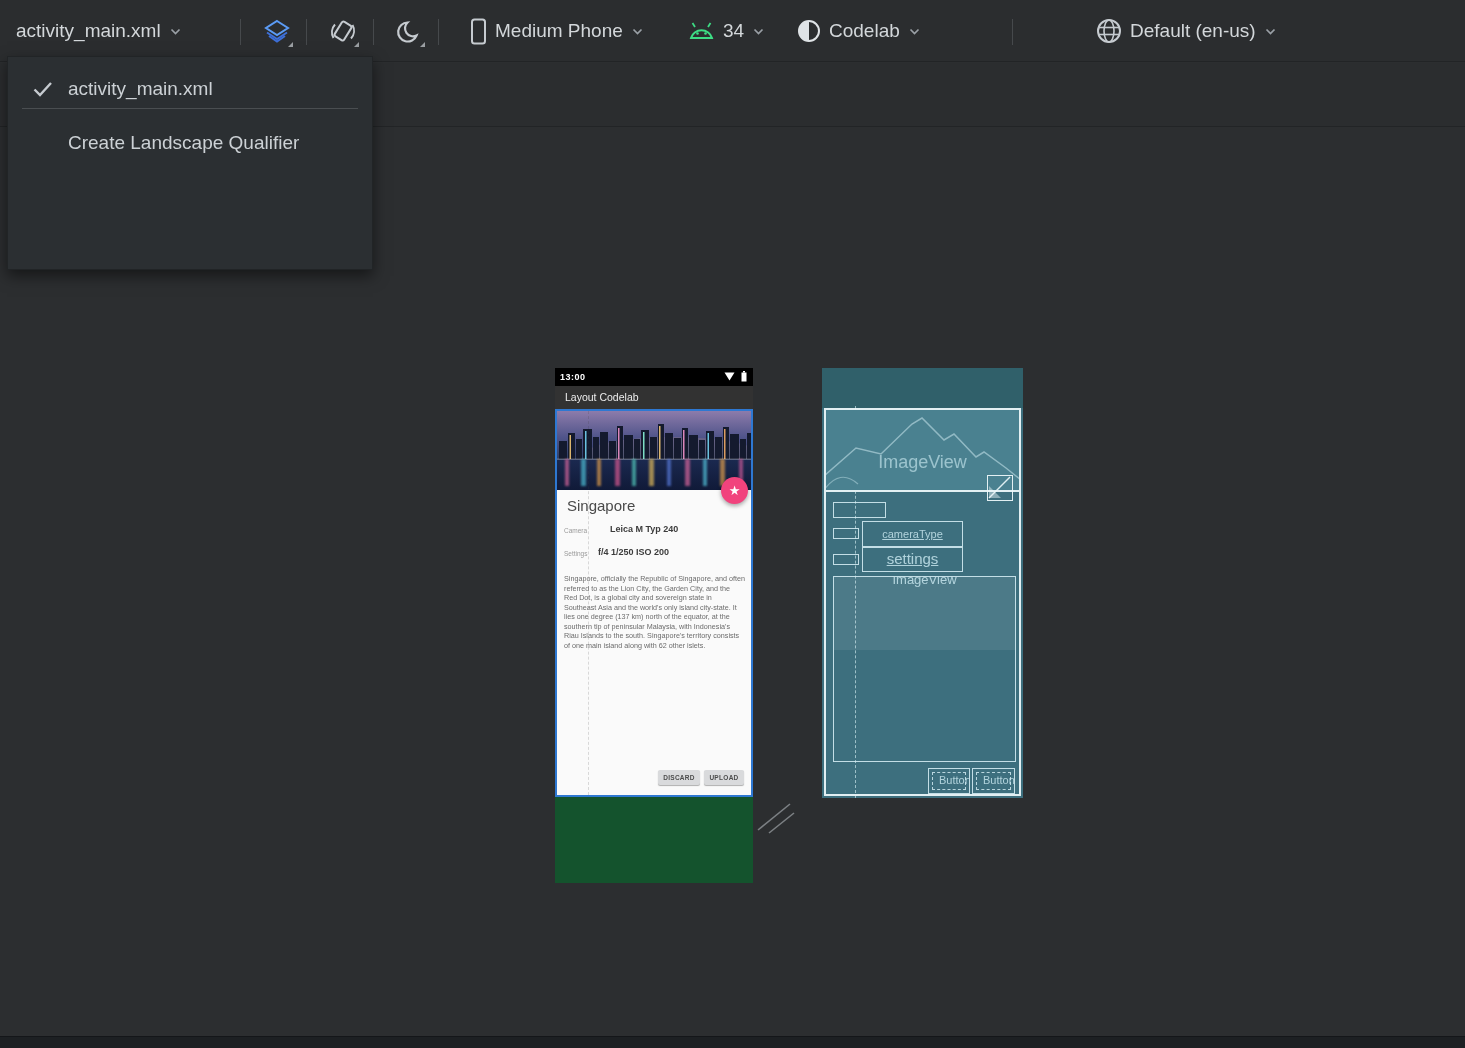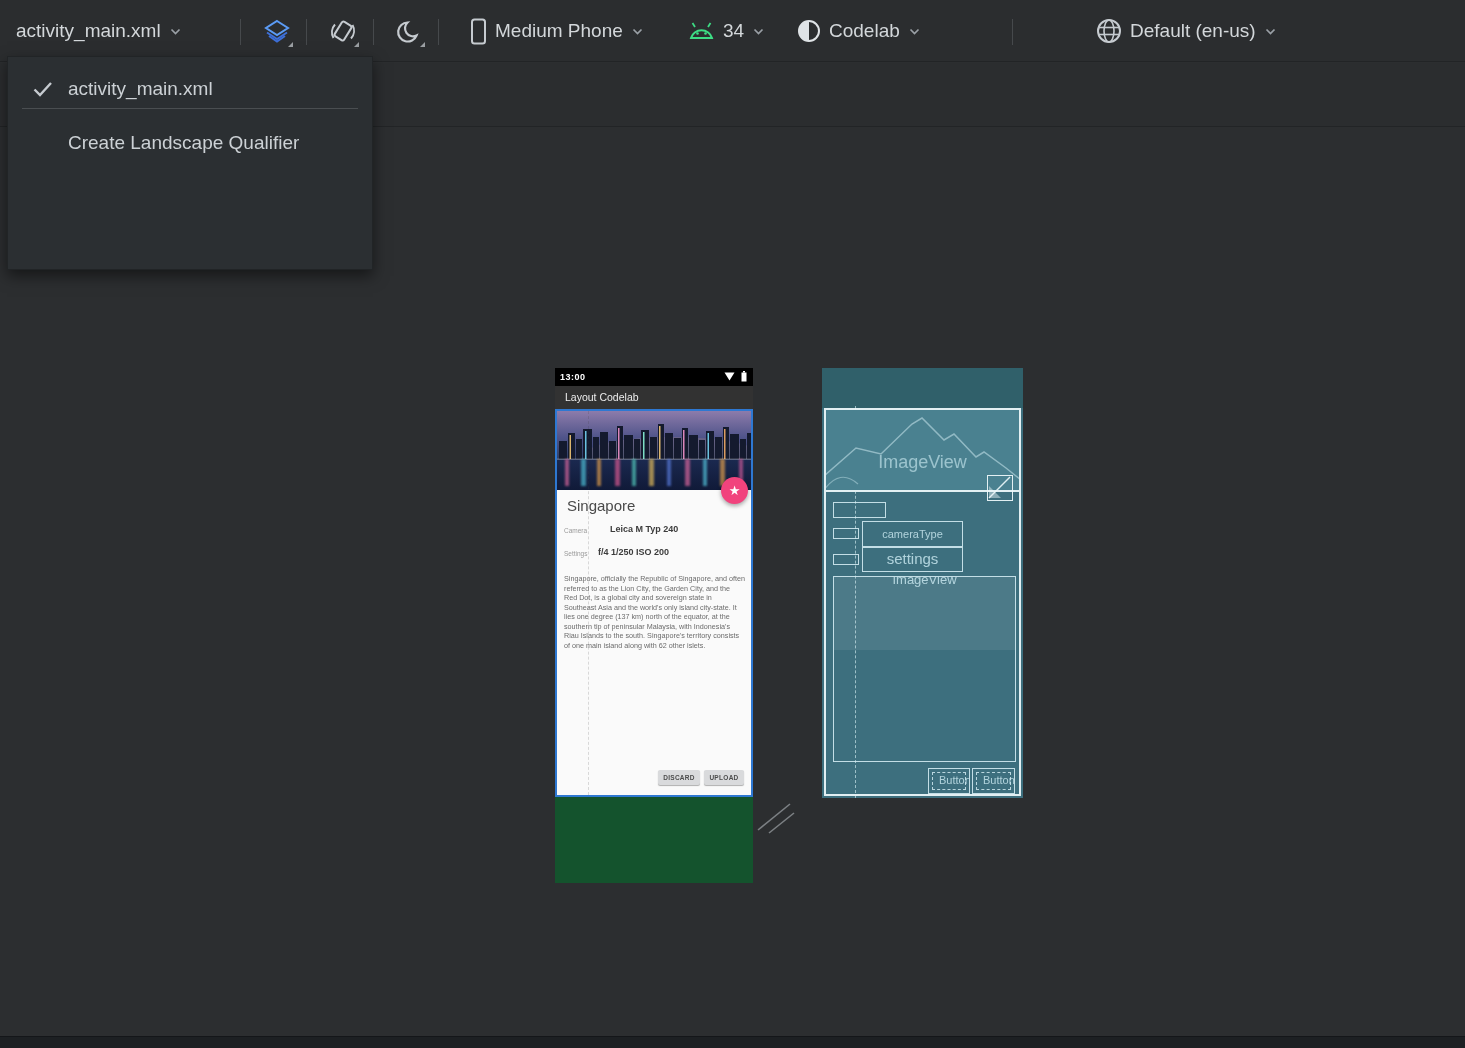--- a/index.html
+++ b/index.html
@@ -40,21 +40,21 @@
   .d-val{position:absolute;font-size:9px;font-weight:bold;color:#3c3c3c;}
   .d-desc{position:absolute;left:7px;top:163px;width:181px;font-size:7.2px;line-height:1.32;color:#6b6b6b;}
   .d-btn{position:absolute;top:359px;height:15px;background:#d9dadc;border-radius:2px;box-shadow:0 1px 1px rgba(0,0,0,.3);color:#4c4c4c;font-size:6.5px;font-weight:bold;display:flex;align-items:center;justify-content:center;letter-spacing:.3px;}
 
   
   .phone-bp{position:absolute;left:822px;top:368px;width:201px;height:430px;background:#3d6f7e;}
   .bp-appbar{position:absolute;left:0;top:0;width:100%;height:40px;background:#30606a;}
   .bp-screen{position:absolute;left:2px;top:40px;width:197px;height:388px;border:2px solid rgba(240,250,252,.92);}
   .bp-image{position:absolute;left:0;top:0;width:193px;height:82px;background:#4a8190;border-bottom:2px solid rgba(240,250,252,.92);overflow:hidden;}
   .bp-image .lbl{position:absolute;left:0;right:0;top:42px;text-align:center;font-size:18px;color:rgba(210,240,246,.6);}
-  .bp-box{position:absolute;border:1px solid rgba(218,242,248,.85);color:rgba(205,235,242,.8);overflow:hidden;}
+  .bp-box{position:absolute;border:1px solid rgba(218,242,248,.85);color:rgba(205,235,242,.8);overflow:hidden;text-decoration:underline;}
   .bp-guideline{position:absolute;left:33px;top:38px;height:392px;width:0;border-left:1px dashed rgba(225,248,252,.6);}
   .bp-fab{position:absolute;left:165px;top:107px;width:26px;height:26px;border:1.5px solid rgba(240,250,252,.92);}
   .bp-btn-inner{position:absolute;inset:3px;border:1px dashed rgba(218,242,248,.8);}
   .bp-btn-lbl{position:absolute;left:10px;top:5px;font-size:11px;white-space:nowrap;}
 </style>
 </head>
 <body>
 
 <div id="app">
 

